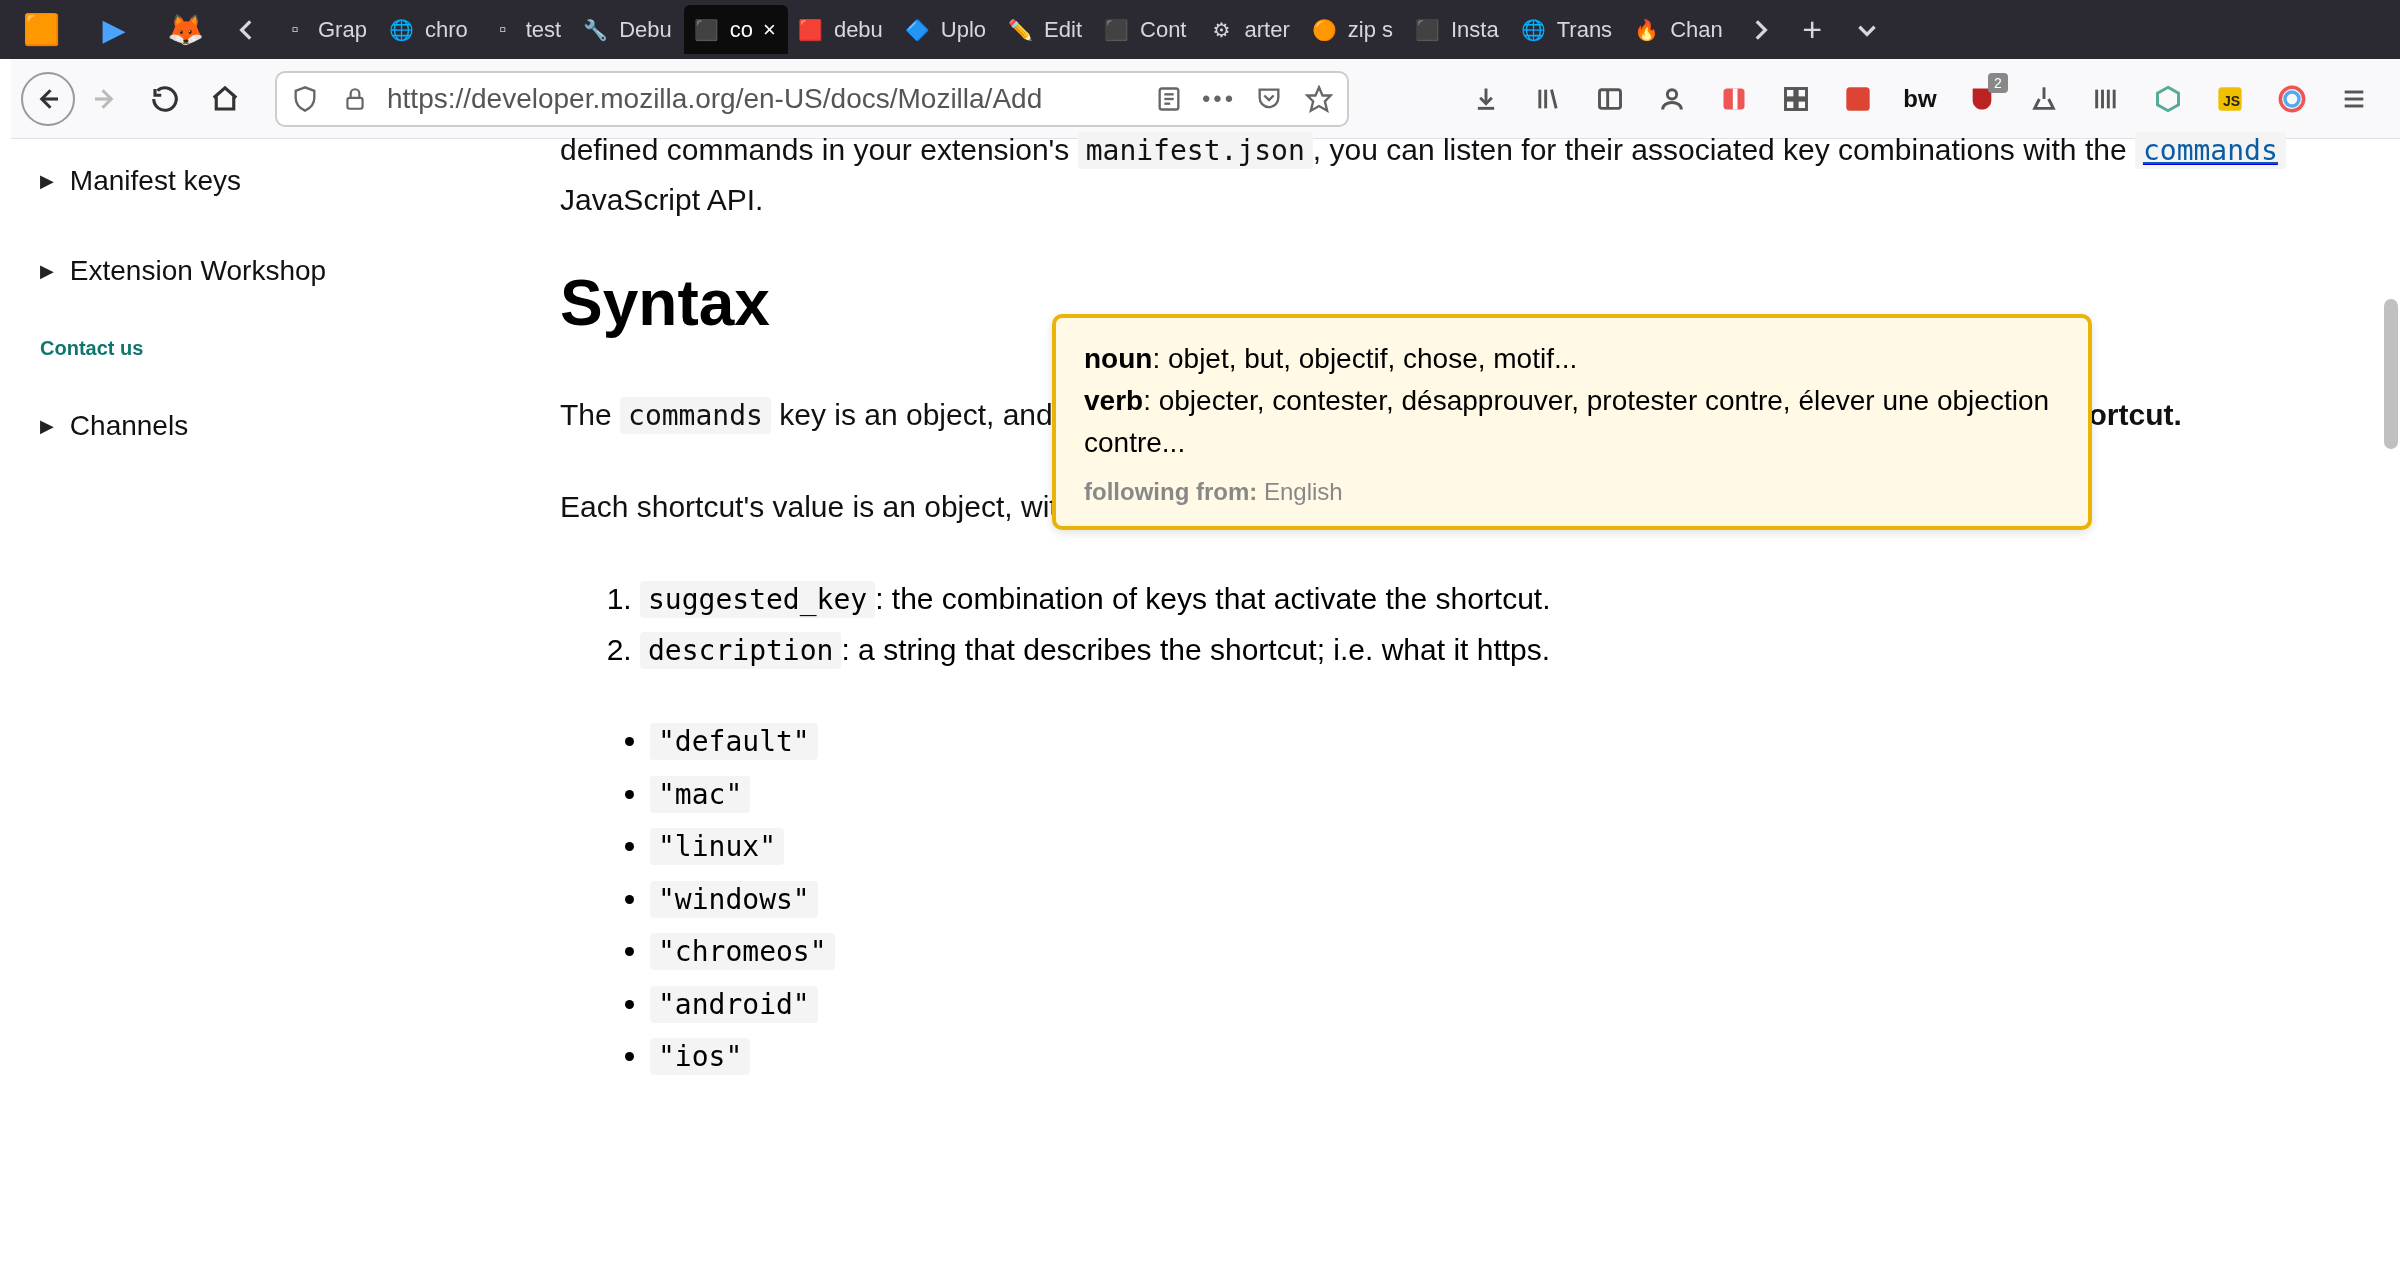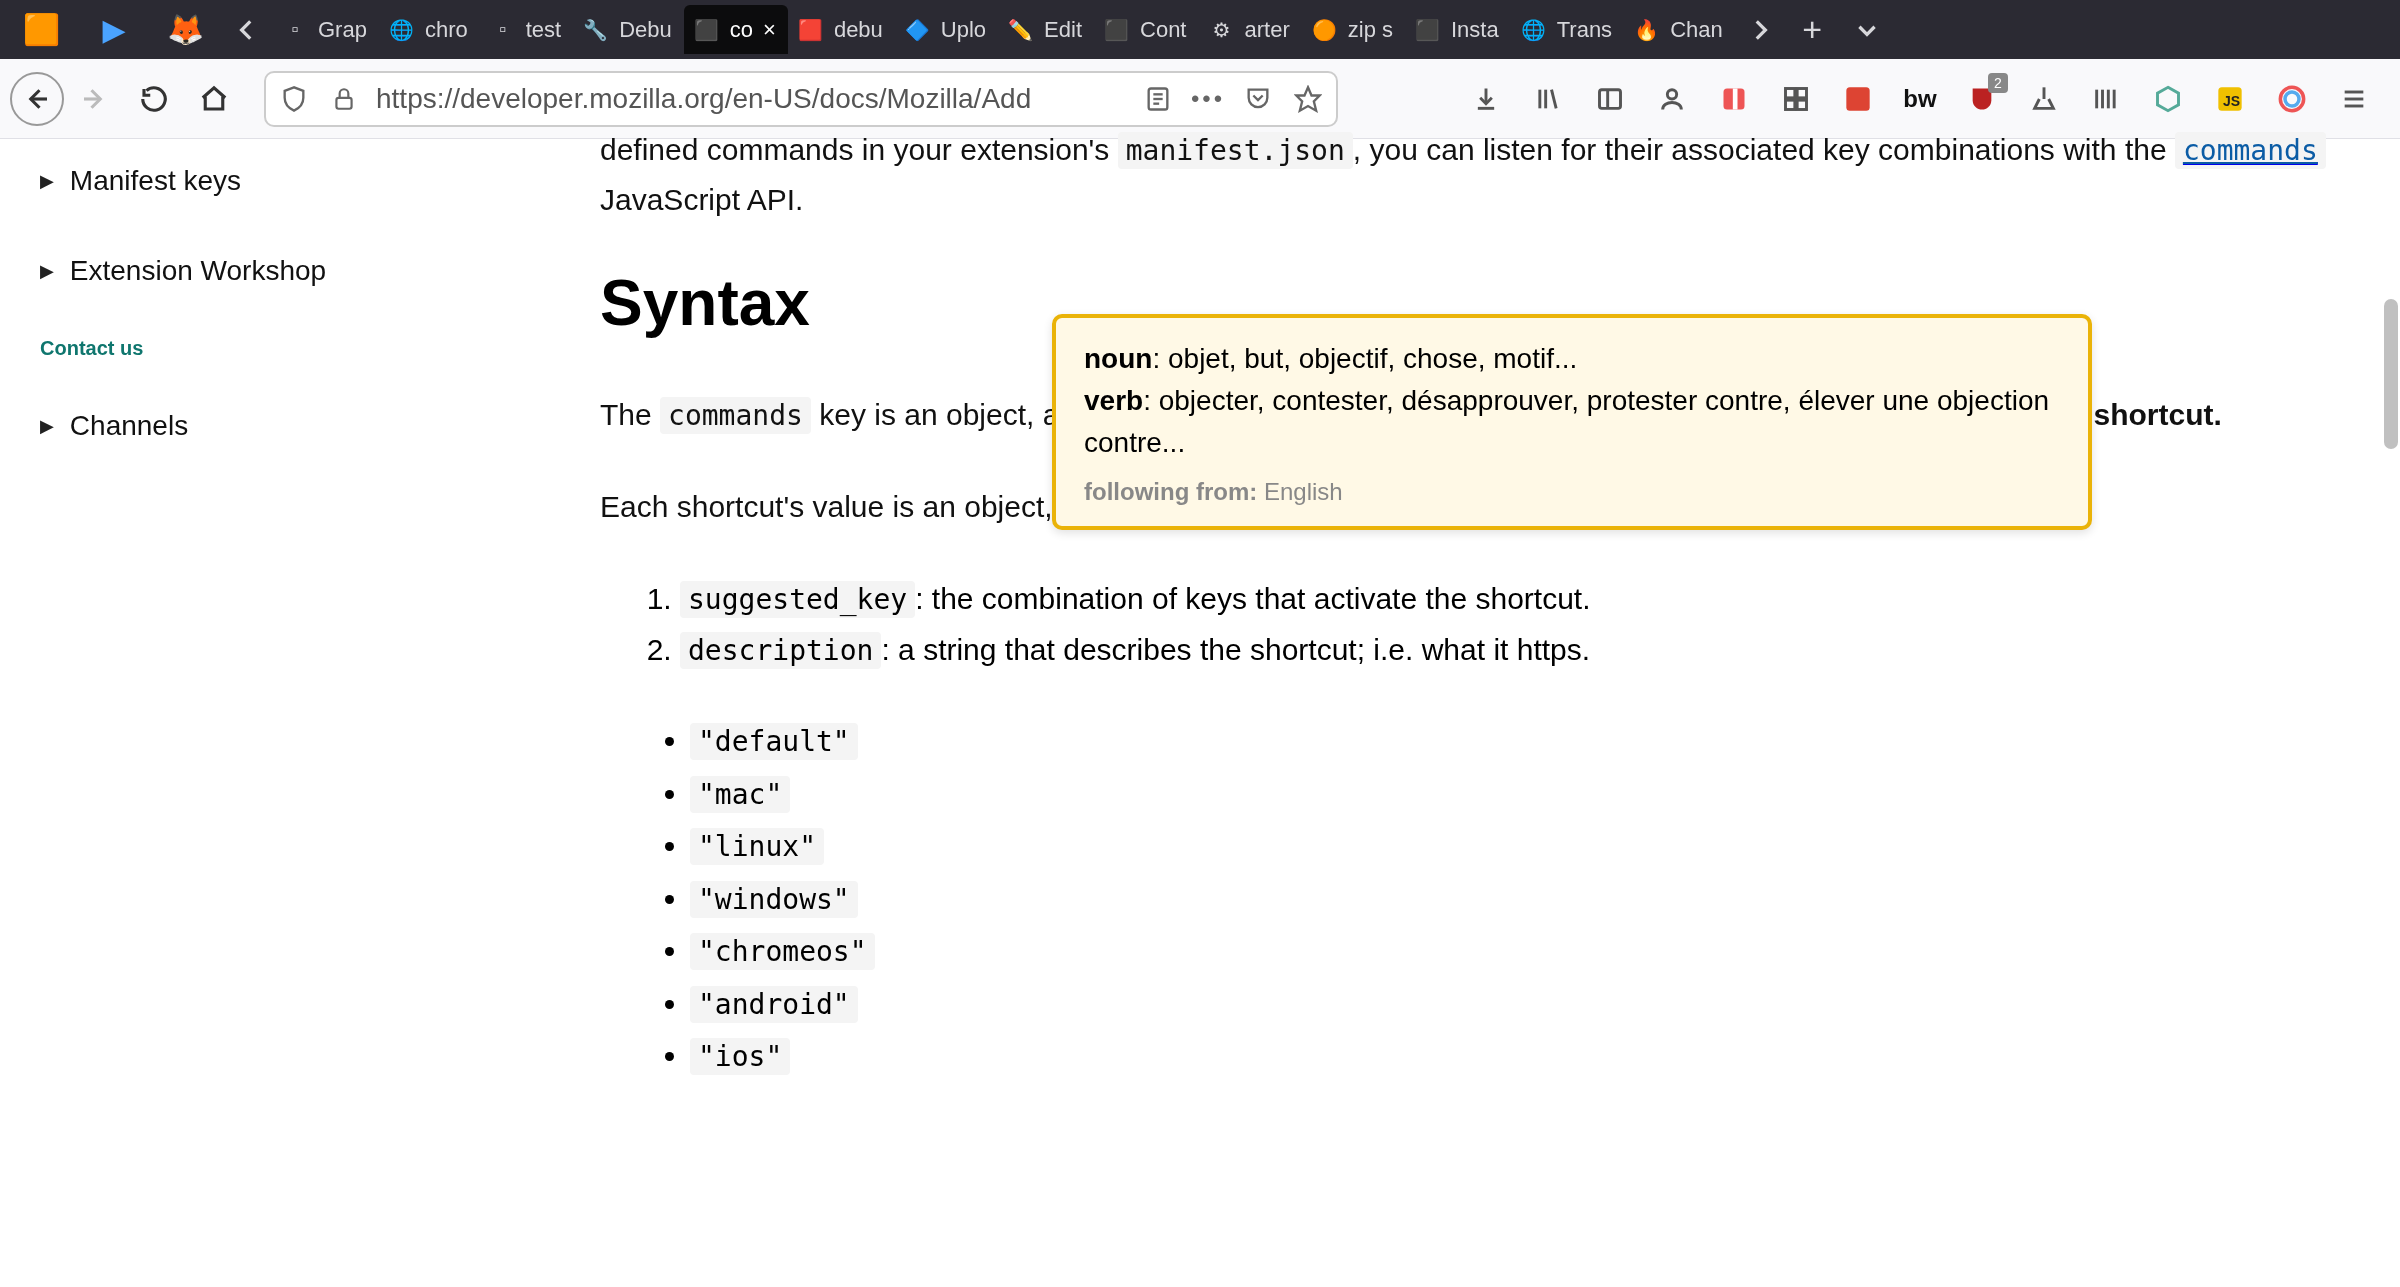--- a/index.html
+++ b/index.html
@@ -43,20 +43,21 @@
   .alltabs-btn { width:55px; height:49px; display:flex;align-items:center;justify-content:center; color:#d7d7db; }
 
   
   .toolbar {
     height: 80px;
     background: #f9f9fb;
     border-bottom: 1px solid #e0e0e6;
     display:flex;
     align-items:center;
     padding: 15px 10px;
+    margin-left: 11px;
   }
   .nav-btn {
     width: 60px; height: 60px;
     display:flex; align-items:center; justify-content:center;
     border-radius: 8px;
     color:#333;
   }
   .nav-btn.round { border: 2px solid #999; border-radius: 50%; width:54px; height:54px;}
   .nav-btn.disabled { color:#bbb; }
   .nav-btn svg { width:30px; height:30px; }
@@ -111,21 +112,20 @@
     display:flex;
     align-items:center;
     gap: 16px;
   }
   .tri { font-size:18px; color:#222; }
   .side-link { color:#0f766e; font-weight:700; font-size:20px; padding:12px 0; }
   .main {
     flex:1;
     padding-right: 28px;
     position:relative;
-    margin-left:40px;
   }
   .body-text { font-size:30px; color:#111; line-height:1.65; }
   code.inline {
     font-family: Menlo, Consolas, monospace;
     font-size:28px;
     background:#f4f4f4;
     padding: 2px 8px;
     border-radius:4px;
   }
   a code.inline { text-decoration: underline; color:#0b5ca5; }

